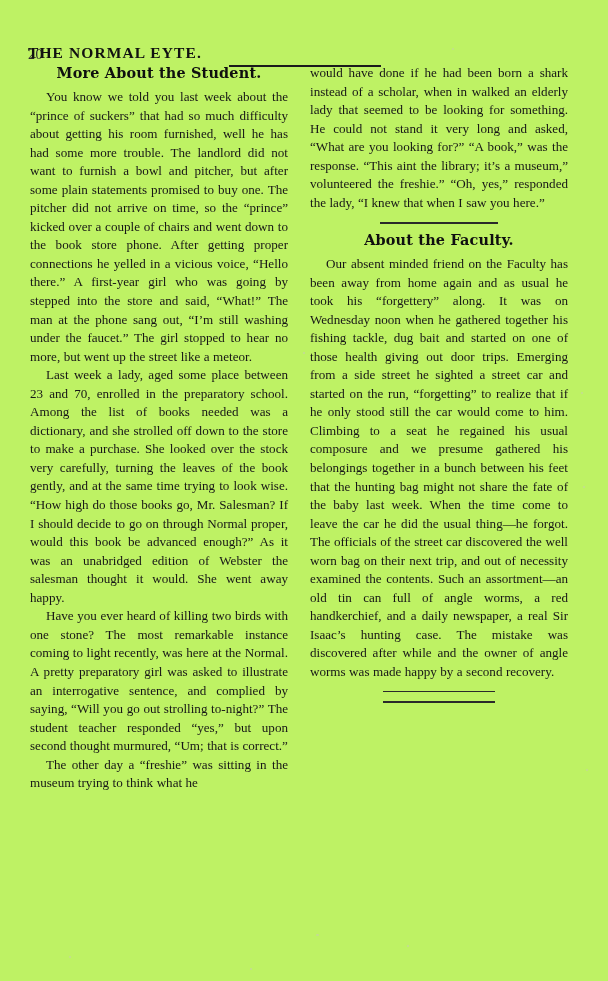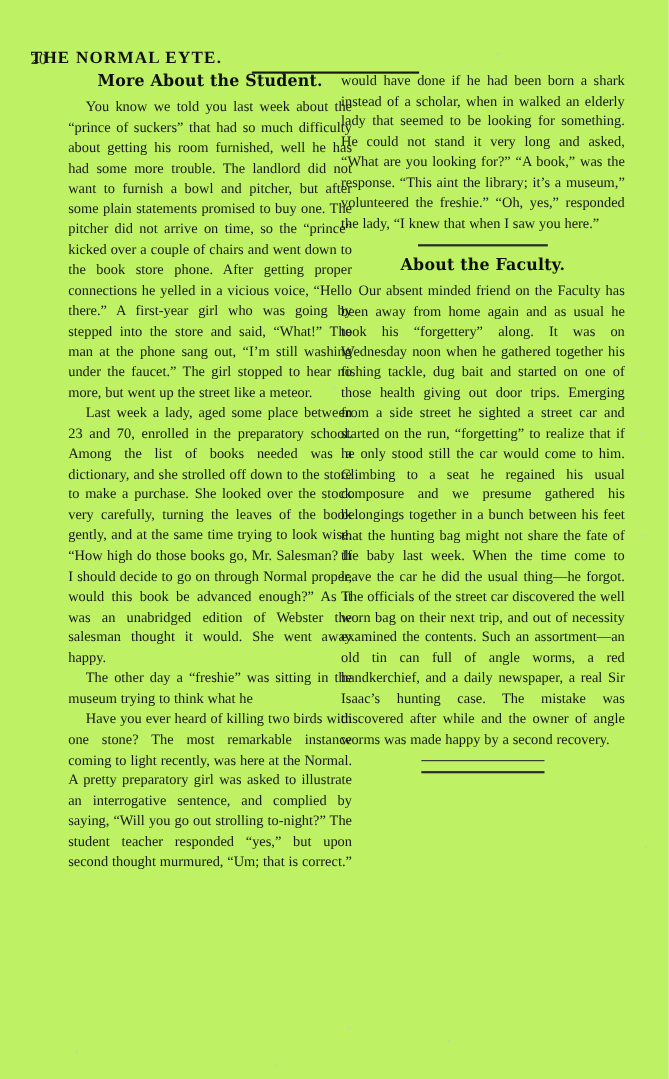--- a/index.html
+++ b/index.html
@@ -66,21 +66,21 @@
     left: 30px;
     width: 552px;
     height: 880px;
   }
   .col {
     position: absolute;
     top: 0;
     width: 258px;
     height: 100%;
   }
-  .col-left  { left: 0; margin-left: 32px; }
+  .col-left  { left: 0; }
   .col-right { left: 280px; }
 
   
   .sec-head {
     font-family: "DejaVu Serif", "Liberation Serif", serif;
     font-weight: bold;
     font-size: 15px;
     text-align: center;
     letter-spacing: .2px;
     color: #0f0f0f;
@@ -142,22 +142,22 @@
     <div class="masthead">THE NORMAL EYTE.</div>
     <div class="masthead-rule"></div>
   </div>
 
   <div class="cols">
 
     <div class="col col-left">
       <h2 class="sec-head fraktur">More About the Student.</h2>
       <p class="bt">You know we told you last week about the “prince of suckers” that had so much difficulty about getting his room furnished, well he has had some more trouble. The landlord did not want to furnish a bowl and pitcher, but after some plain statements promised to buy one. The pitcher did not arrive on time, so the “prince” kicked over a couple of chairs and went down to the book store phone. After getting proper connections he yelled in a vicious voice, “Hello there.” A first-year girl who was going by stepped into the store and said, “What!” The man at the phone sang out, “I’m still washing under the faucet.” The girl stopped to hear no more, but went up the street like a meteor.</p>
       <p class="bt">Last week a lady, aged some place between 23 and 70, enrolled in the preparatory school. Among the list of books needed was a dictionary, and she strolled off down to the store to make a purchase. She looked over the stock very carefully, turning the leaves of the book gently, and at the same time trying to look wise. “How high do those books go, Mr. Salesman? If I should decide to go on through Normal proper, would this book be advanced enough?” As it was an unabridged edition of Webster the salesman thought it would. She went away happy.</p>
+      <p class="bt">Have you ever heard of killing two birds with one stone? The most remarkable instance coming to light recently, was here at the Normal. A pretty preparatory girl was asked to illustrate an interrogative sentence, and complied by saying, “Will you go out strolling to-night?” The student teacher responded “yes,” but upon second thought murmured, “Um; that is correct.”</p>
       <p class="bt">The other day a “freshie” was sitting in the museum trying to think what he</p>
-      <p class="bt">Have you ever heard of killing two birds with one stone? The most remarkable instance coming to light recently, was here at the Normal. A pretty preparatory girl was asked to illustrate an interrogative sentence, and complied by saying, “Will you go out strolling to-night?” The student teacher responded “yes,” but upon second thought murmured, “Um; that is correct.”</p>
     </div>
 
     <div class="col col-right">
       <p class="bt" style="text-indent:0">would have done if he had been born a shark instead of a scholar, when in walked an elderly lady that seemed to be looking for something. He could not stand it very long and asked, “What are you looking for?” “A book,” was the response. “This aint the library; it’s a museum,” volunteered the freshie.” “Oh, yes,” responded the lady, “I knew that when I saw you here.”</p>
 
       <div class="head-rule"></div>
       <h2 class="sec-head fraktur">About the Faculty.</h2>
       <p class="bt">Our absent minded friend on the Faculty has been away from home again and as usual he took his “forgettery” along. It was on Wednesday noon when he gathered together his fishing tackle, dug bait and started on one of those health giving out door trips. Emerging from a side street he sighted a street car and started on the run, “forgetting” to realize that if he only stood still the car would come to him. Climbing to a seat he regained his usual composure and we presume gathered his belongings together in a bunch between his feet that the hunting bag might not share the fate of the baby last week. When the time come to leave the car he did the usual thing—he forgot. The officials of the street car discovered the well worn bag on their next trip, and out of necessity examined the contents. Such an assortment—an old tin can full of angle worms, a red handkerchief, and a daily newspaper, a real Sir Isaac’s hunting case. The mistake was discovered after while and the owner of angle worms was made happy by a second recovery.</p>
 
       <div class="ad-rule"></div>

